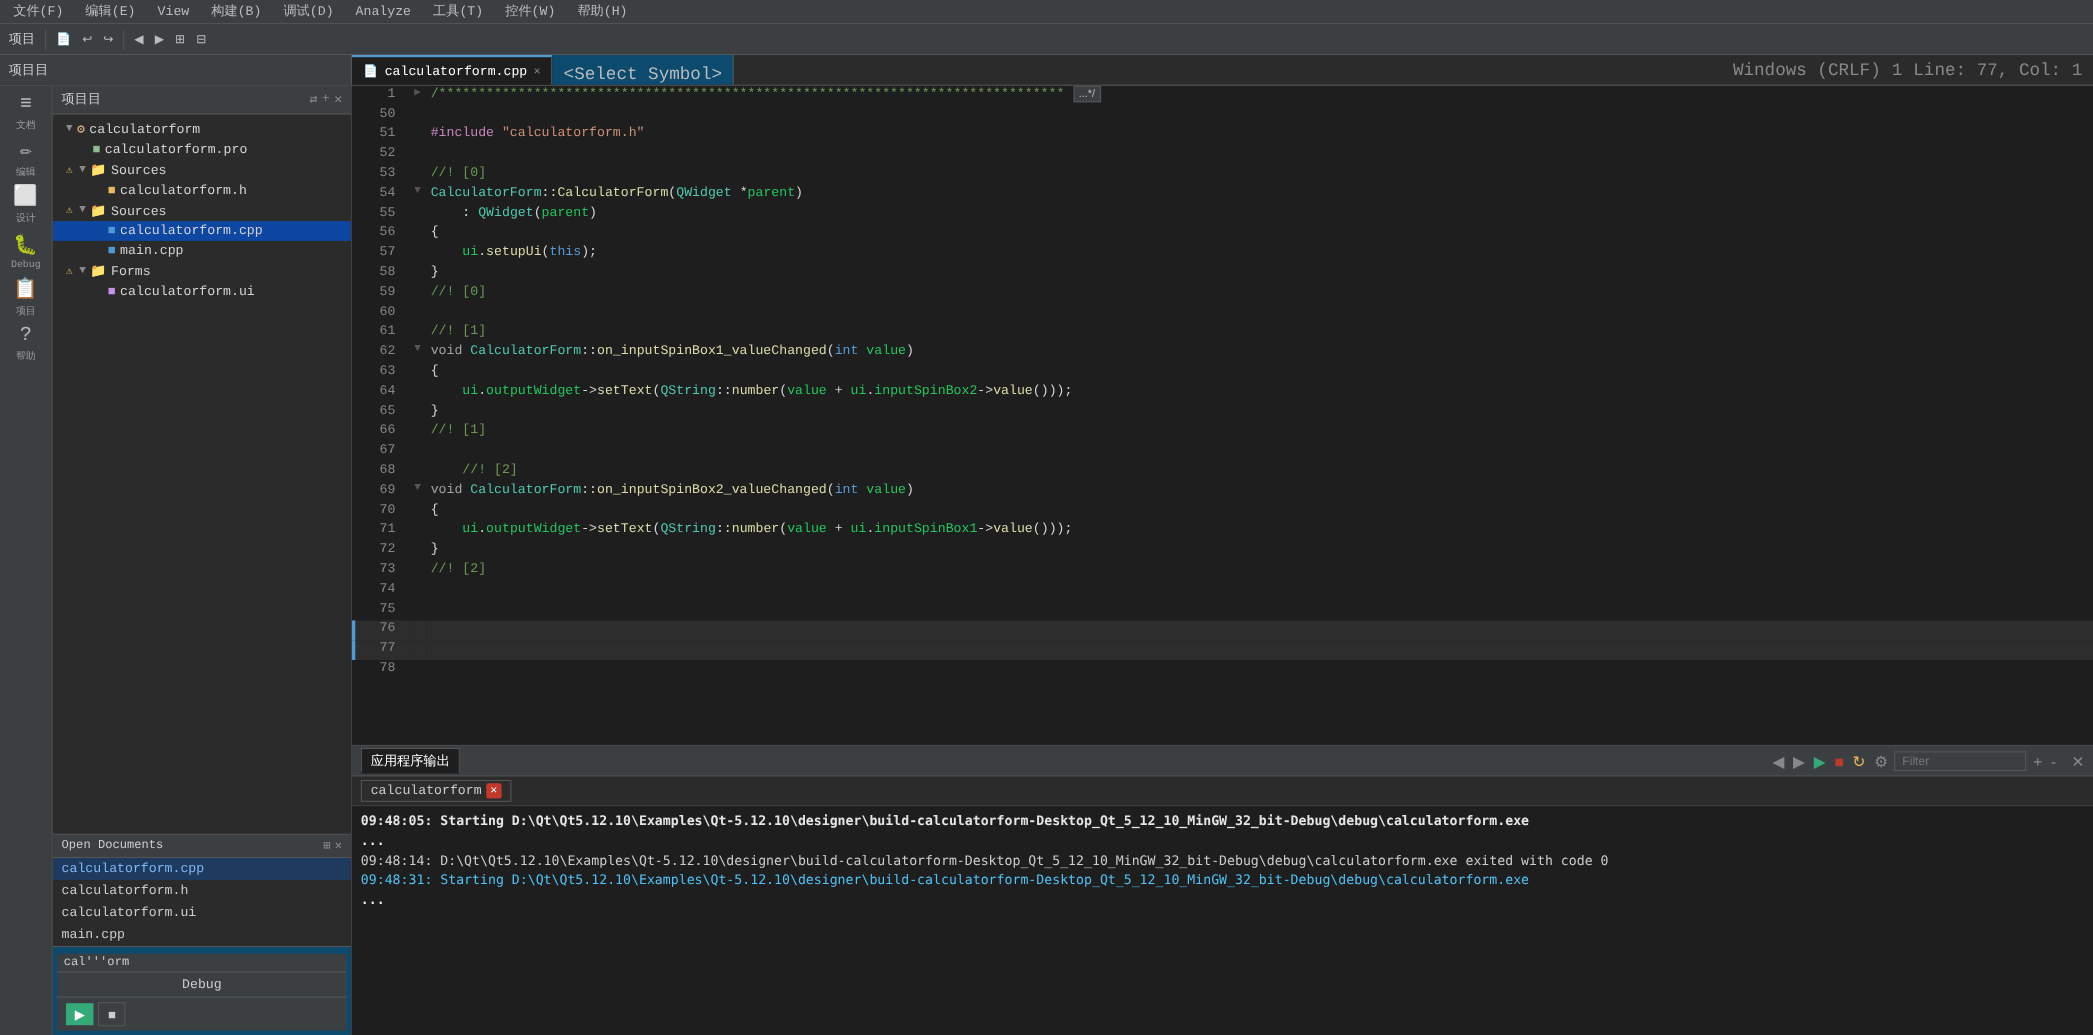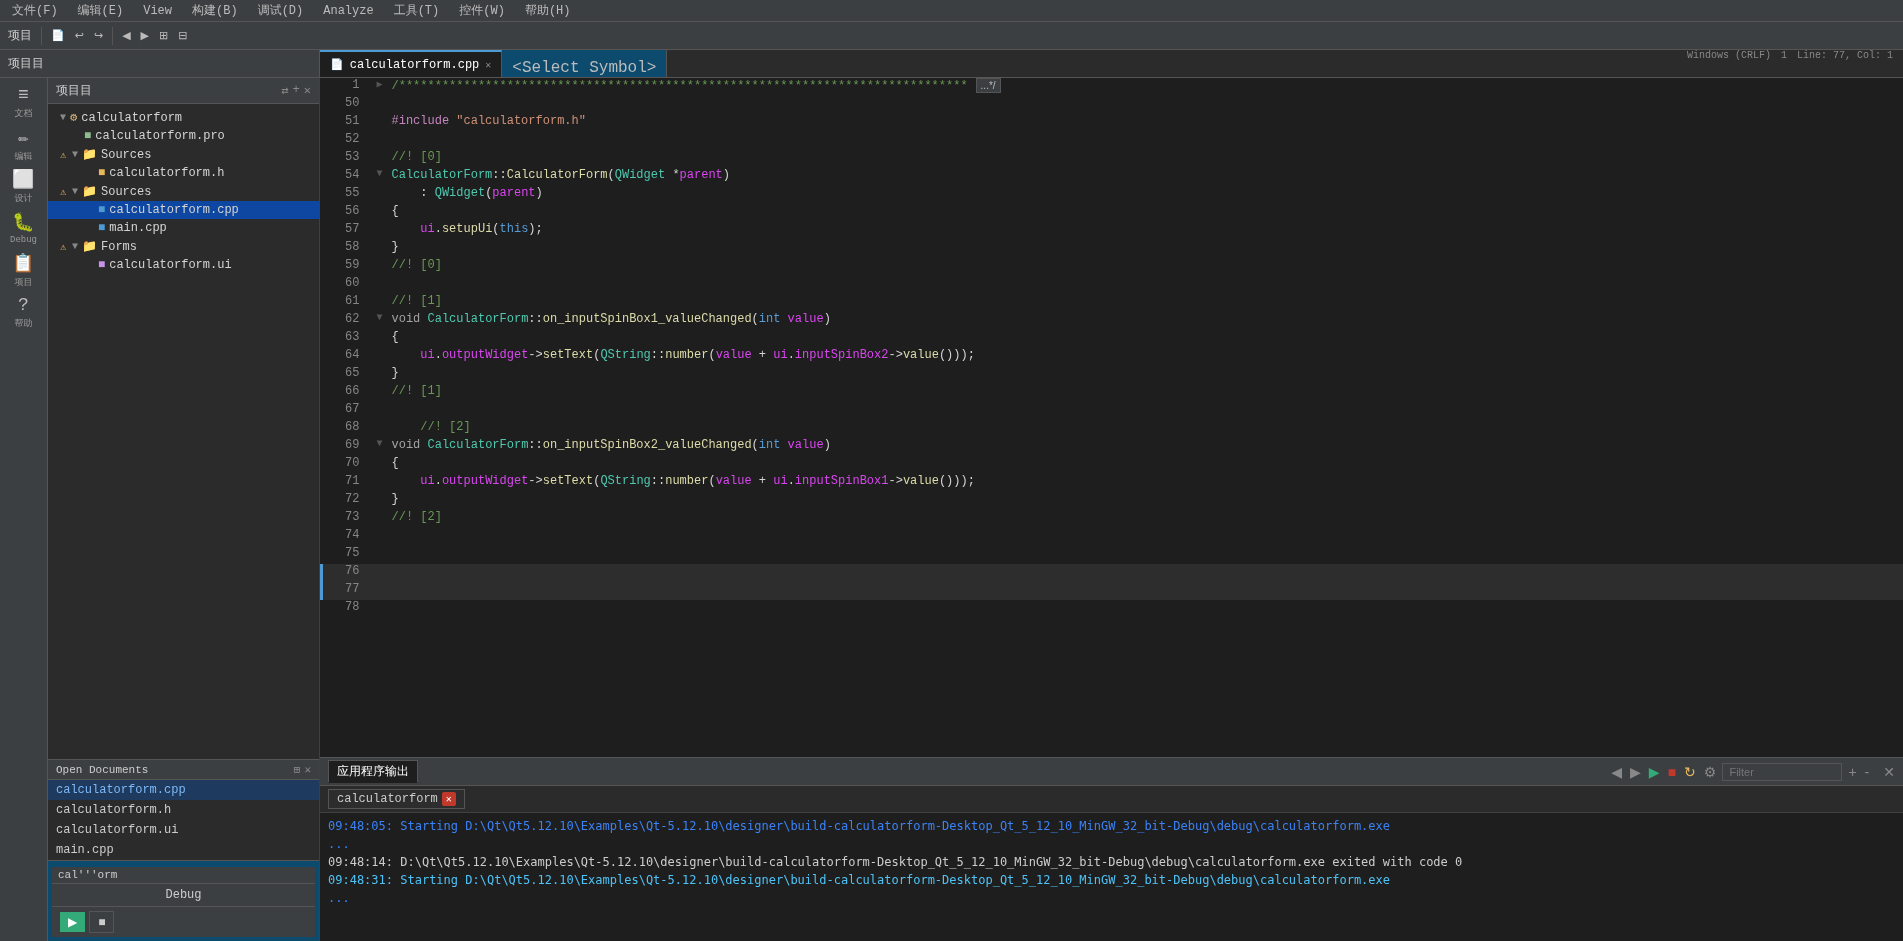--- a/index.html
+++ b/index.html
@@ -78,23 +78,24 @@
       padding: 0 10px;
       background: #0c4a6e;
       color: #bbb;
       font-size: 16px;
       border-right: 1px solid #555;
       min-width: 120px;
     }
     .status-right {
       margin-left: auto;
       display: flex;
+      align-items: center;
       gap: 10px;
       padding-right: 10px;
-      font-size: 10px;
+      font-size: 16px;
       color: #888;
     }
 
     
     .main-layout {
       display: flex;
       flex: 1;
       overflow: hidden;
     }
 
@@ -273,34 +274,34 @@
     
     .kw { color: #569cd6; }      
     .kw2 { color: #a3a3a3; }   
     .fn { color: #dcdcaa; }     
     .str { color: #ce9178; }    
     .cmt { color: #6a9955; }    
     .pp { color: #c586c0; }     
     .cls { color: #4ec9b0; }    
     .op { color: #d4d4d4; }     
     .punct { color: #d4d4d4; }
-    .param { color: #d946ef; }
+    .param { color: #22c55e; }
     .collapse-btn {
       background: #3c3f41;
       border: 1px solid #555;
       color: #bbb;
       padding: 1px 4px;
       font-size: 10px;
       cursor: pointer;
       margin-left: 8px;
     }
 
     
     .bottom-panel {
-      height: 184px;
+      height: 264px;
       background: #2b2b2b;
       border-top: 1px solid #555;
       display: flex;
       flex-direction: column;
       flex-shrink: 0;
     }
     .bottom-toolbar {
       background: #3c3f41;
       border-bottom: 1px solid #555;
       height: 28px;
@@ -369,21 +370,21 @@
     .bottom-output {
       flex: 1;
       overflow-y: auto;
       padding: 4px 8px;
       font-size: 12px;
       color: #ccc;
       background: #1e1e1e;
       font-family: 'Consolas', monospace;
     }
     .output-line { line-height: 1.5; white-space: pre-wrap; word-break: break-all; }
-    .output-line.info { color: #3b82f6; }
+    .output-line.info { color: #e5e5e5; font-weight: bold; }
     .output-line.link { color: #4fc3f7; }
     .output-line.success { color: #ccc; }
     .close-panel-btn {
       background: transparent;
       border: none;
       color: #888;
       cursor: pointer;
       font-size: 14px;
       margin-left: 8px;
     }

